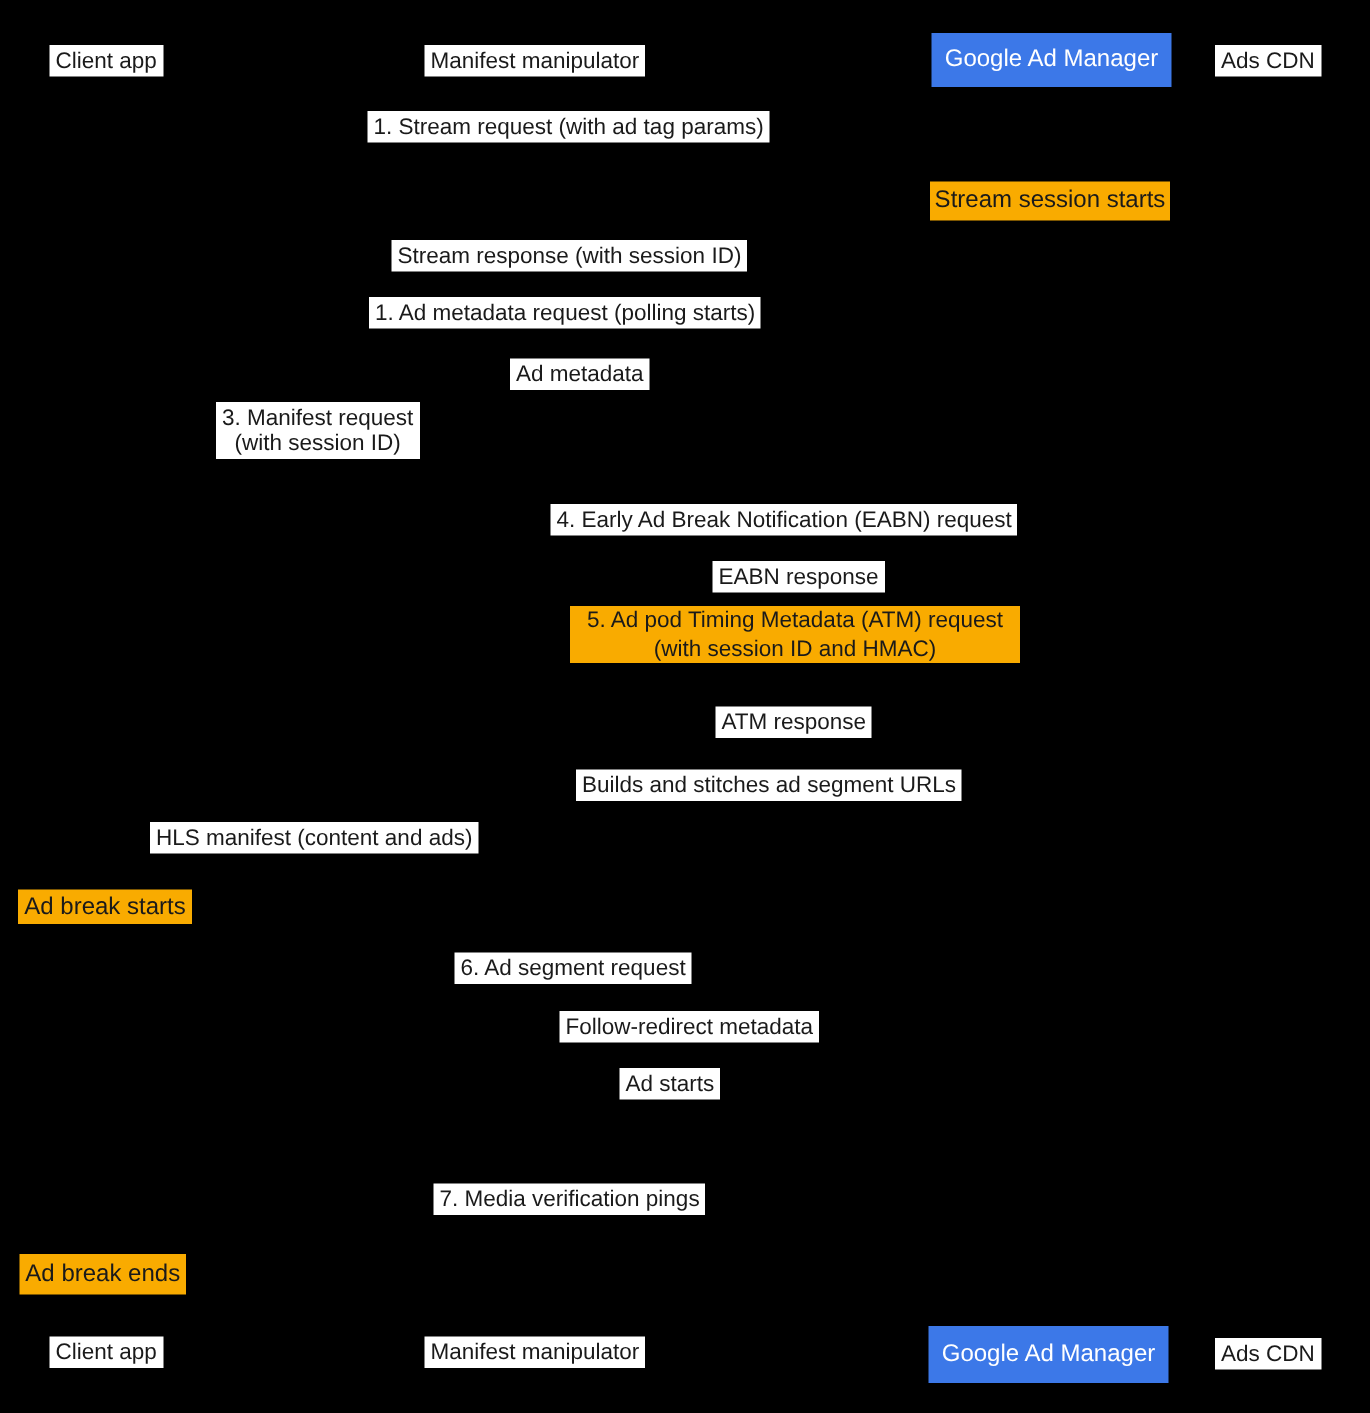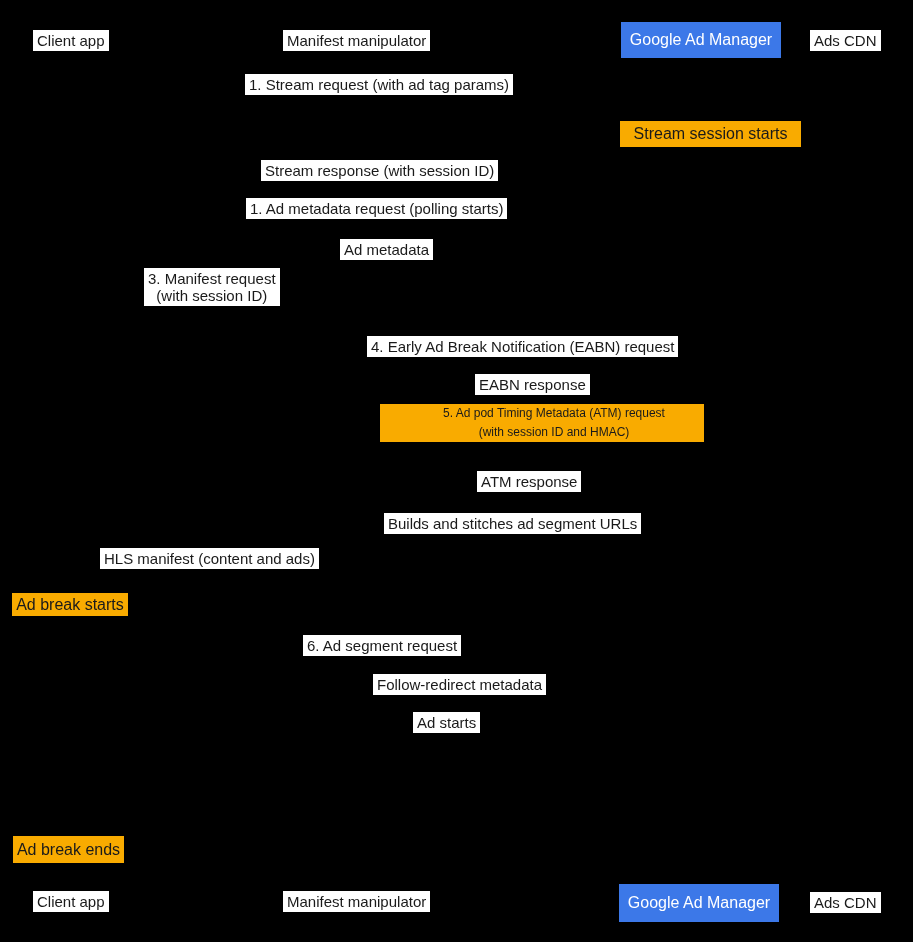--- a/index.html
+++ b/index.html
@@ -48,36 +48,36 @@
   }
   .note-yellow{
     position:absolute;
     background:var(--note-yellow-bg);
     color:var(--label-text);
     font-size:16px;
     display:flex;align-items:center;justify-content:center;
     text-align:center;
     white-space:nowrap;
   }
-  .note-yellow.multiline{flex-direction:column;font-size:12px;line-height:19px;padding-left:24px;}
+  .note-yellow.multiline{flex-direction:column;font-size:15px;line-height:19px;}
   .note-yellow.multiline span{display:block;white-space:nowrap;}
 </style>
 </head>
 <body>
 
 <div id="canvas">
 
   <div class="actor-plain" style="left:33px;top:30px;">Client app</div>
   <div class="actor-plain" style="left:283px;top:30px;">Manifest manipulator</div>
   <div class="actor-blue" style="left:621px;top:22px;width:160px;height:36px;">Google Ad Manager</div>
   <div class="actor-plain" style="left:810px;top:30px;">Ads CDN</div>
 
   <div class="lbl" style="left:245px;top:74px;">1. Stream request (with ad tag params)</div>
 
-  <div class="note-yellow" style="left:620px;top:121px;width:181px;height:26px;">Stream session starts</div>
+  <div class="note-yellow" style="left:620px;top:121px;width:160px;height:26px;">Stream session starts</div>
 
   <div class="lbl" style="left:261px;top:160px;">Stream response (with session ID)</div>
 
   <div class="lbl" style="left:246px;top:198px;">1. Ad metadata request (polling starts)</div>
 
   <div class="lbl" style="left:340px;top:239px;">Ad metadata</div>
 
   <div class="lbl multiline" style="left:144px;top:268px;">
     <span>3. Manifest request</span>
     <span>(with session ID)</span>
@@ -100,20 +100,21 @@
 
   <div class="note-yellow" style="left:12px;top:593px;width:116px;height:23px;">Ad break starts</div>
 
   <div class="lbl" style="left:303px;top:635px;">6. Ad segment request</div>
 
   <div class="lbl" style="left:373px;top:674px;">Follow-redirect metadata</div>
 
   <div class="lbl" style="left:413px;top:712px;">Ad starts</div>
 
 
+  <div class="lbl" style="left:289px;top:789px;">7. Media verification pings</div>
 
   <div class="note-yellow" style="left:13px;top:836px;width:111px;height:27px;">Ad break ends</div>
 
   <div class="actor-plain" style="left:33px;top:891px;">Client app</div>
   <div class="actor-plain" style="left:283px;top:891px;">Manifest manipulator</div>
   <div class="actor-blue" style="left:619px;top:884px;width:160px;height:38px;">Google Ad Manager</div>
   <div class="actor-plain" style="left:810px;top:892px;">Ads CDN</div>
 
 </div>
 

